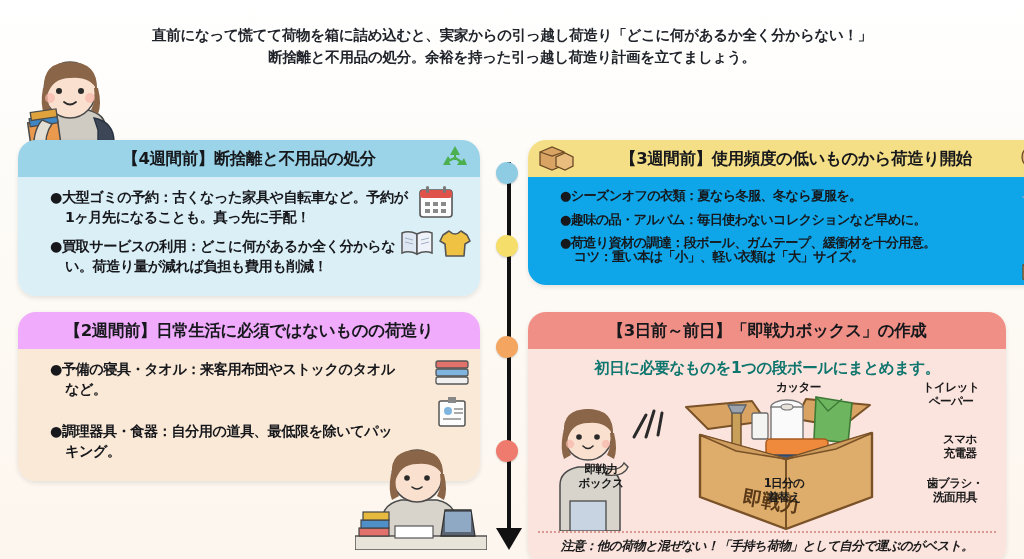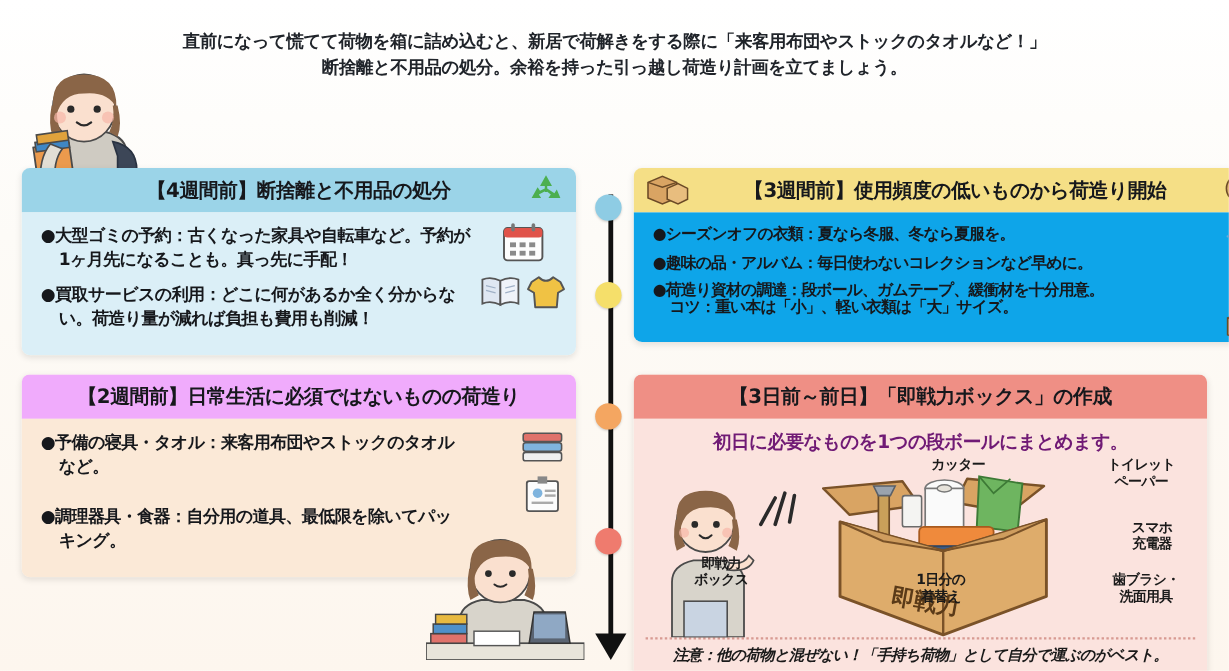--- a/index.html
+++ b/index.html
@@ -30,29 +30,29 @@
     position: absolute; left: -9px; top: 378px; width: 0; height: 0;
     border-left: 13px solid transparent; border-right: 13px solid transparent;
     border-top: 22px solid #111;
   }
   .tl-dot {
     position: absolute; left: -9px; width: 22px; height: 22px; border-radius: 50%;
     box-shadow: 0 1px 2px rgba(0,0,0,.18);
   }
   
   .card {
-    position: absolute; border-radius: 7px; overflow: hidden;
+    position: absolute; border-radius: 18px; overflow: hidden;
     box-shadow: 0 2px 5px rgba(0,0,0,.10);
   }
   .card-hd {
     font-size: 16.5px; font-weight: 700; color: #16181c;
     text-align: center; padding: 8px 6px 7px; letter-spacing: -0.4px;
     position: relative; display: flex; align-items: center; justify-content: center;
   }
-  .card-bd { padding: 10px 14px 10px 16px; position: relative; }
+  .card-bd { padding: 10px 14px 10px 32px; position: relative; }
   .bullet {
     font-size: 14.2px; font-weight: 700; color: #16181c;
     line-height: 1.42; letter-spacing: -0.5px; margin-bottom: 9px;
     text-indent: -1.05em; padding-left: 1.05em;
   }
   .bullet:last-child { margin-bottom: 0; }
   .tip { text-indent: 0; padding-left: 1.05em; margin-top: -7px; }
 
   
   #card1 { left: 18px; top: 140px; width: 462px; }
@@ -72,42 +72,42 @@
   #card4 .card-bd { background: #fbe3de; min-height: 215px; padding: 6px 10px 8px; }
 
   .c3-bullet { font-size: 13.2px; margin-bottom: 5px; letter-spacing: -0.7px; }
 
   .hd-ico-l { position: absolute; left: 10px; top: 50%; transform: translateY(-50%); }
   .hd-ico-r { position: absolute; right: 10px; top: 50%; transform: translateY(-50%); }
 
   
   .c4-lead {
     text-align: center; font-size: 15.5px; font-weight: 700;
-    color: #701a75; letter-spacing: -0.5px; margin: 3px 0 2px;
+    color: #0f766e; letter-spacing: -0.5px; margin: 3px 0 2px;
   }
   .c4-stage { position: relative; height: 150px; }
   .c4-note {
     text-align: center; font-size: 12.6px; font-weight: 700; color: #1a1a1a;
     letter-spacing: -0.6px; border-top: 2px dotted #d89a92; padding-top: 5px; font-style: italic;
   }
   .lbl { position: absolute; font-size: 11.6px; font-weight: 700; color: #1a1a1a;
          letter-spacing: -0.6px; line-height: 1.2; text-align: center; }
   .side-icons { position: absolute; right: 8px; top: 8px; display: flex;
                 flex-direction: column; gap: 6px; align-items: center; }
   .ico { line-height: 1; display: block; }
 
   
   .girl { position: absolute; }
 </style>
 </head>
 <body>
 
 <div class="hdr">
   <div class="subtitle">
-    <div>直前になって慌てて荷物を箱に詰め込むと、新居で荷解きをする際に「来客用布団やストックのタオルなど！」</div>
+    <div>直前になって慌てて荷物を箱に詰め込むと、実家からの引っ越し荷造り「どこに何があるか全く分からない！」</div>
     <div>断捨離と不用品の処分。余裕を持った引っ越し荷造り計画を立てましょう。</div>
   </div>
 </div>
 
 <svg class="girl" style="left:10px; top:58px;" width="118" height="118" viewBox="0 0 118 118">
   <path d="M28 118 L28 72 Q28 56 46 52 L78 52 Q96 56 96 72 L96 118 Z" fill="#cfcbc2" stroke="#4a4a4a" stroke-width="1.6"></path>
   <path d="M84 60 Q104 64 104 84 L104 110 L88 110 L88 72 Z" fill="#3c4657" stroke="#2a3342" stroke-width="1.4"></path>
   <rect x="30" y="100" width="62" height="18" fill="#9fb3cf" stroke="#4a4a4a" stroke-width="1.4"></rect>
   <ellipse cx="60" cy="32" rx="26" ry="28" fill="#fae0cf" stroke="#4a4a4a" stroke-width="1.5"></ellipse>
   <path d="M34 30 Q33 4 60 4 Q88 4 87 32 Q80 18 60 20 Q42 20 37 38 Z" fill="#8a6547"></path>

